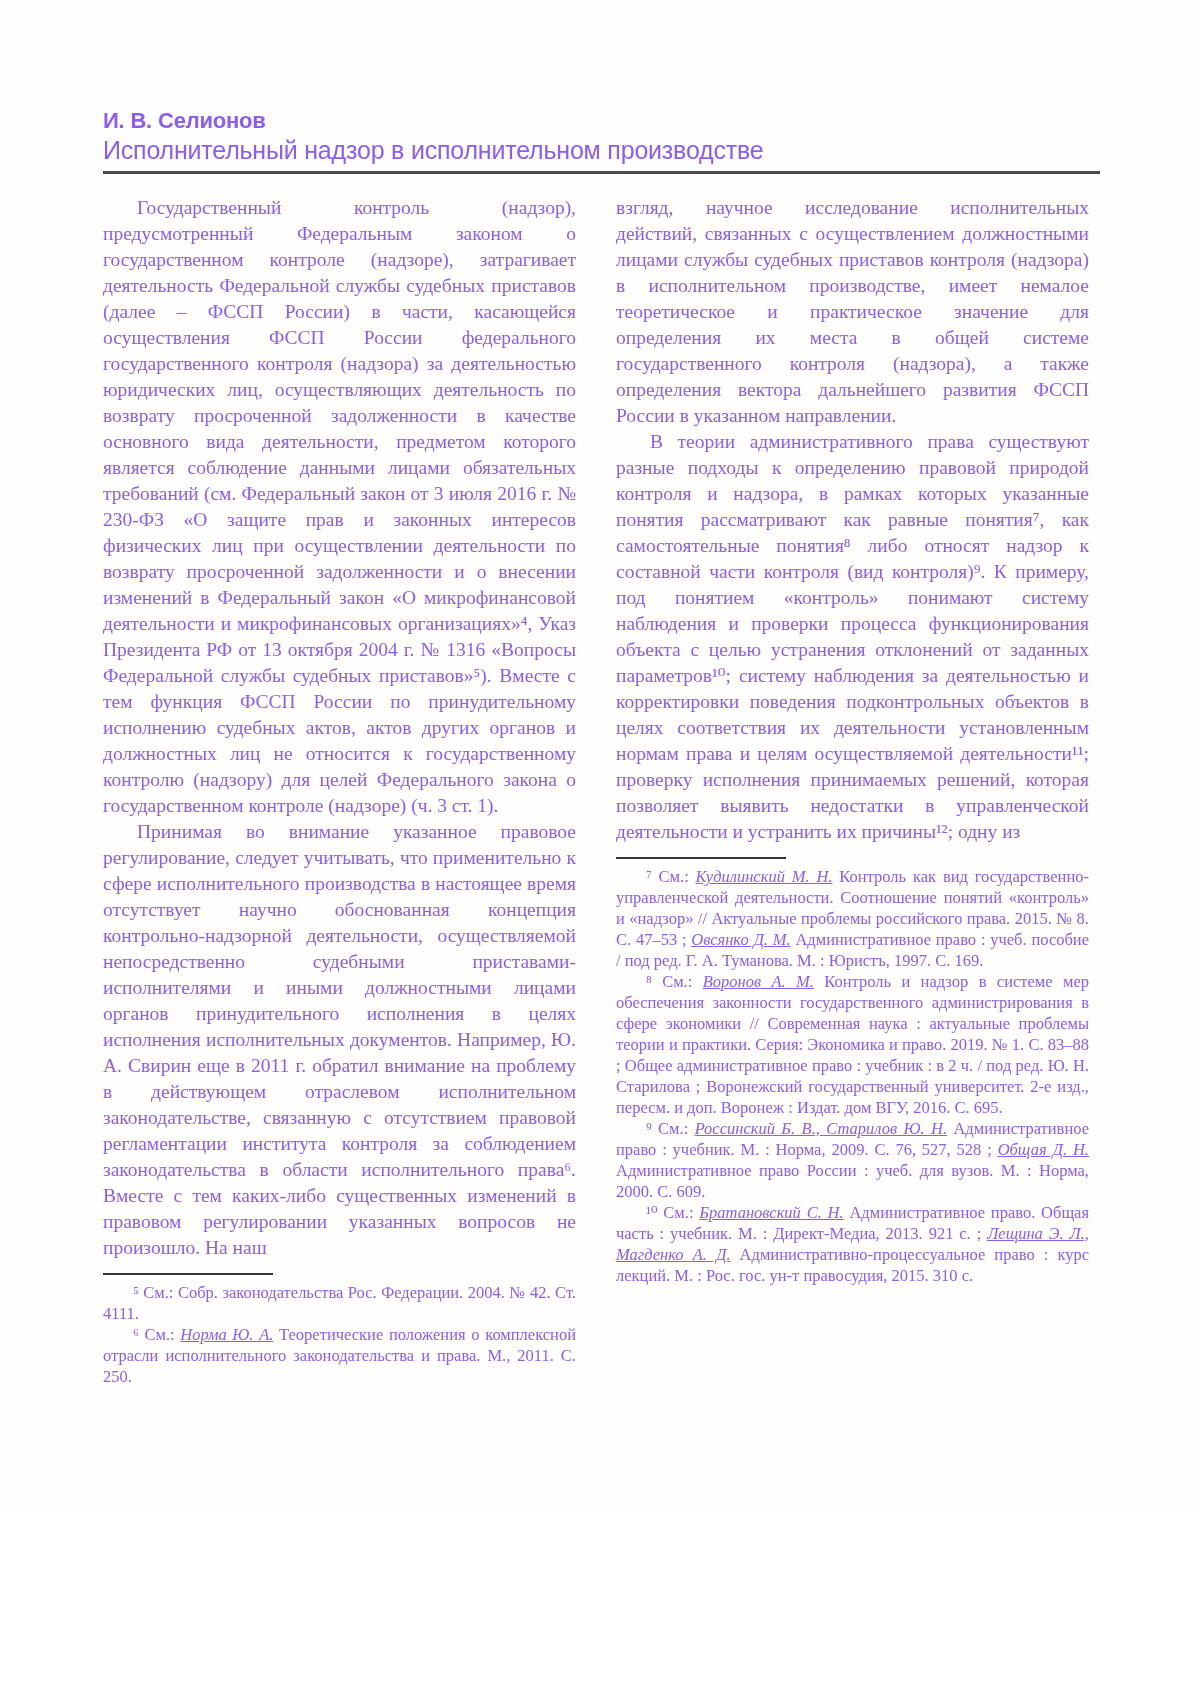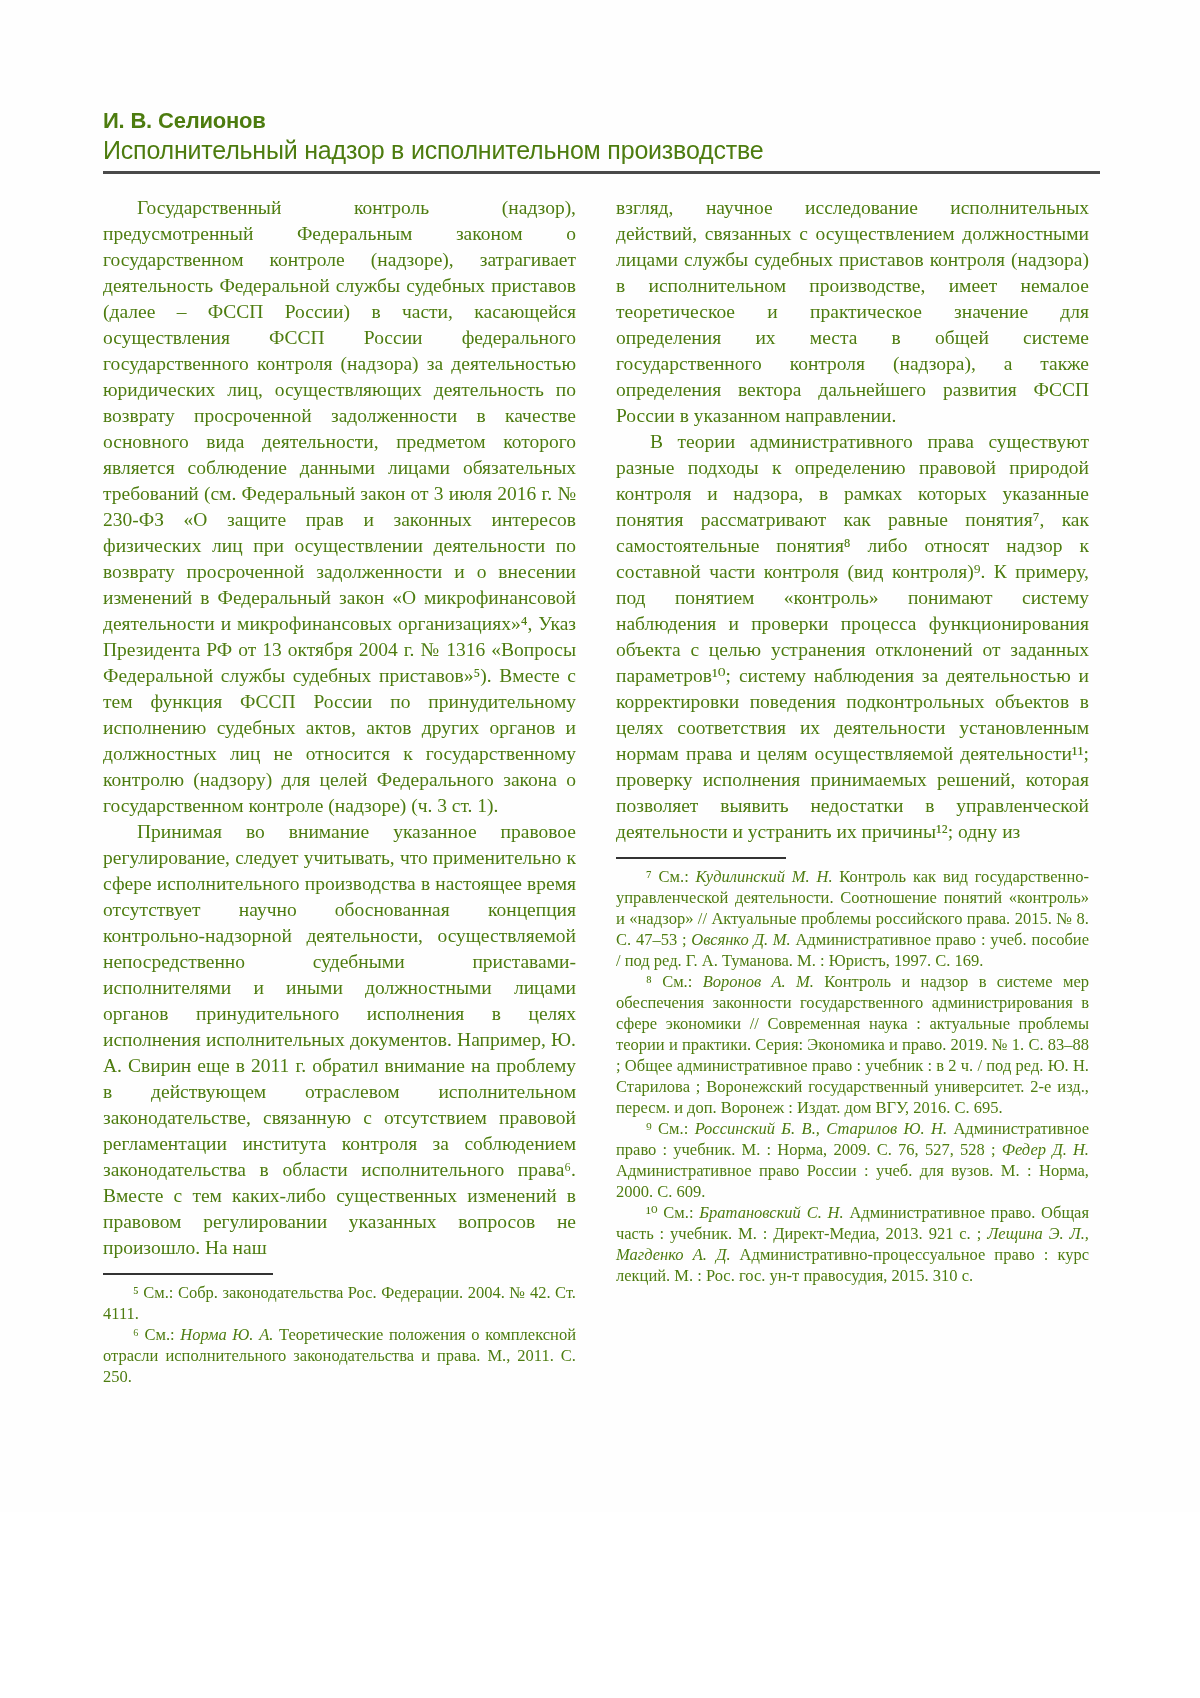--- a/index.html
+++ b/index.html
@@ -8,21 +8,21 @@
     background: #ffffff;
   }
   .page {
     position: relative;
     width: 1200px;
     height: 1512px;
     background: #fefefe;
     box-sizing: border-box;
     padding: 108px 100px 0 103px;
     overflow: hidden;
-    color: #4d7c0f;
+    color: #8b5cf6;
     font-family: "Liberation Serif", "DejaVu Serif", serif;
   }
   .page-header {
     font-family: "Liberation Sans", "DejaVu Sans", sans-serif;
   }
   .author-name {
     font-size: 22px;
     font-weight: 700;
     letter-spacing: -0.2px;
     line-height: 26px;
@@ -66,21 +66,21 @@
   }
   p.footnote {
     margin: 0;
     font-size: 16.5px;
     line-height: 21px;
     text-align: justify;
     text-indent: 30px;
     hyphens: auto;
     -webkit-hyphens: auto;
   }
-  p.footnote i { font-style: italic; }
+  p.footnote i { font-style: italic; text-decoration: underline; }
   .page-footer {
     position: absolute;
     left: 117px;
     right: 100px;
     top: 1567px;
   }
   .footer-rule {
     border: none;
     border-top: 3px solid #4a4a4a;
     margin: 0;
@@ -118,21 +118,21 @@
       </div>
     </section>
 
     <section class="col">
       <p class="body-par">взгляд, научное исследование исполнительных действий, связанных с осуществлением должностными лицами службы судебных приставов контроля (надзора) в исполнительном производстве, имеет немалое теоретическое и практическое значение для определения их места в общей системе государственного контроля (надзора), а также определения вектора дальнейшего развития ФССП России в указанном направлении.</p>
       <p class="body-par indent">В теории административного права существуют разные подходы к определению правовой природой контроля и надзора, в рамках которых указанные понятия рассматривают как равные понятия⁷, как самостоятельные понятия⁸ либо относят надзор к составной части контроля (вид контроля)⁹. К примеру, под понятием «контроль» понимают систему наблюдения и проверки процесса функционирования объекта с целью устранения отклонений от заданных параметров¹⁰; систему наблюдения за деятельностью и корректировки поведения подконтрольных объектов в целях соответствия их деятельности установленным нормам права и целям осуществляемой деятельности¹¹; проверку исполнения принимаемых решений, которая позволяет выявить недостатки в управленческой деятельности и устранить их причины¹²; одну из</p>
       <div class="fnblock">
         <hr class="fn-separator">
         <p class="footnote"><span>⁷ См.: </span><i>Кудилинский М. Н.</i><span> Контроль как вид государственно-управленческой деятельности. Соотношение понятий «контроль» и «надзор» // Актуальные проблемы российского права. 2015. № 8. С. 47–53 ; </span><i>Овсянко Д. М.</i><span> Административное право : учеб. пособие / под ред. Г. А. Туманова. М. : Юристъ, 1997. С. 169.</span></p>
         <p class="footnote"><span>⁸ См.: </span><i>Воронов А. М.</i><span> Контроль и надзор в системе мер обеспечения законности государственного администрирования в сфере экономики // Современная наука : актуальные проблемы теории и практики. Серия: Экономика и право. 2019. № 1. С. 83–88 ; Общее административное право : учебник : в 2 ч. / под ред. Ю. Н. Старилова ; Воронежский государственный университет. 2-е изд., пересм. и доп. Воронеж : Издат. дом ВГУ, 2016. С. 695.</span></p>
-        <p class="footnote"><span>⁹ См.: </span><i>Россинский Б. В., Старилов Ю. Н.</i><span> Административное право : учебник. М. : Норма, 2009. С. 76, 527, 528 ; </span><i>Федер Д. Н.</i><span> Административное право России : учеб. для вузов. М. : Норма, 2000. С. 609.</span></p>
+        <p class="footnote"><span>⁹ См.: </span><i>Россинский Б. В., Старилов Ю. Н.</i><span> Административное право : учебник. М. : Норма, 2009. С. 76, 527, 528 ; </span><i>Общая Д. Н.</i><span> Административное право России : учеб. для вузов. М. : Норма, 2000. С. 609.</span></p>
         <p class="footnote"><span>¹⁰ См.: </span><i>Братановский С. Н.</i><span> Административное право. Общая часть : учебник. М. : Директ-Медиа, 2013. 921 с. ; </span><i>Лещина Э. Л., Магденко А. Д.</i><span> Административно-процессуальное право : курс лекций. М. : Рос. гос. ун-т правосудия, 2015. 310 с.</span></p>
       </div>
     </section>
 
   </main>
 
   <footer class="page-footer">
     <hr class="footer-rule">
     <div class="footer-row">
       <span>194</span>

